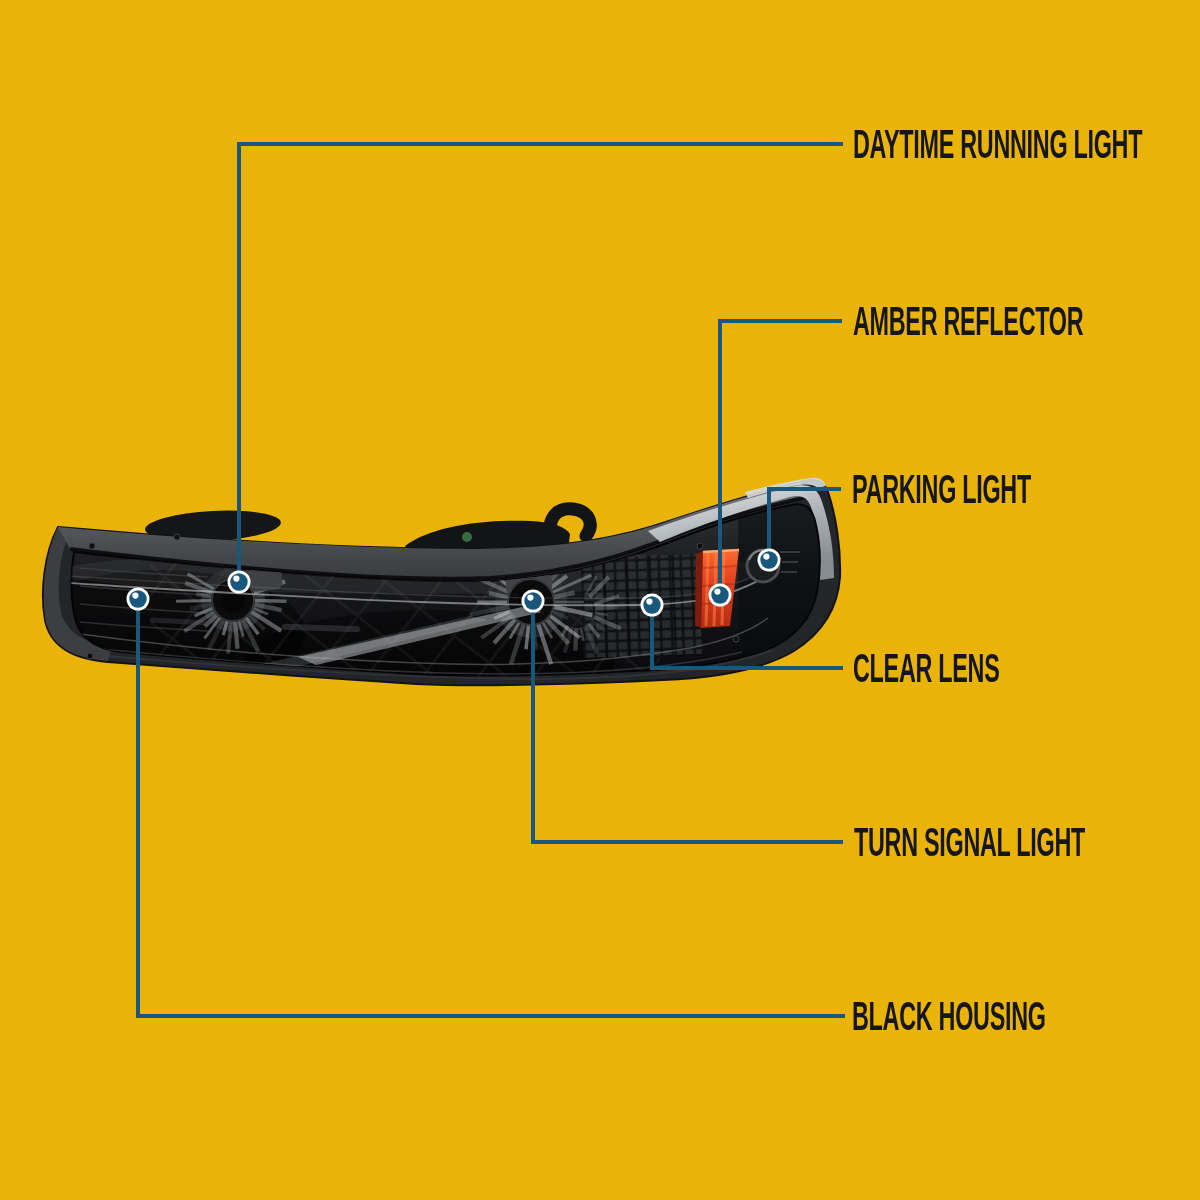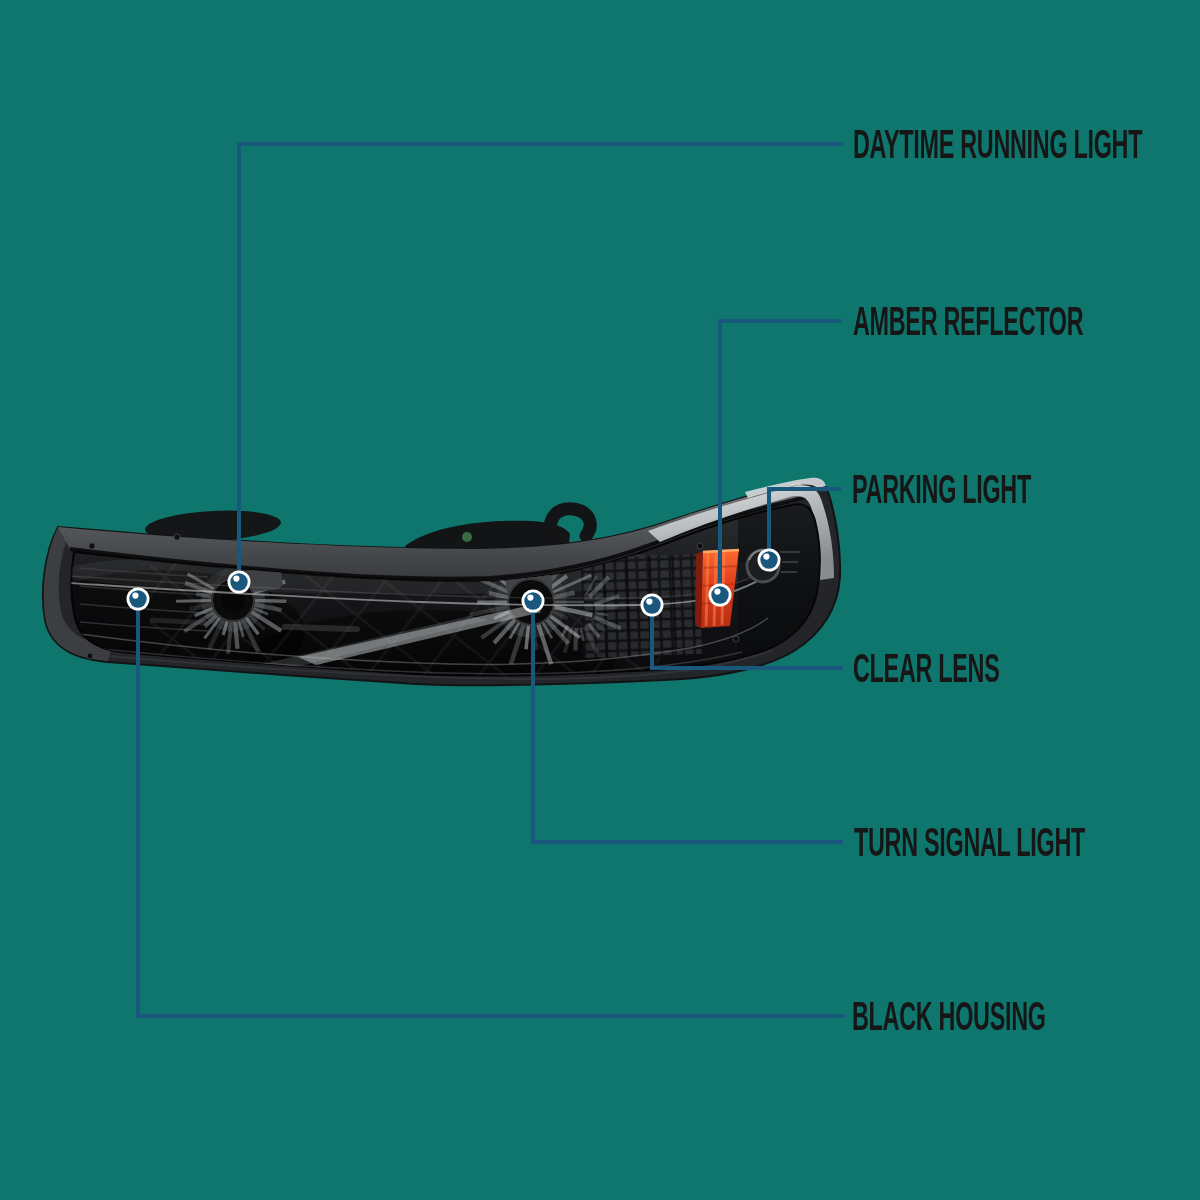--- a/index.html
+++ b/index.html
@@ -1,17 +1,17 @@
 <!DOCTYPE html>
 <html><head>
 <meta charset="utf-8">
 <style>
   html,body{margin:0;padding:0;background:#ffffff;}
   .canvas{
-    position:relative;width:1200px;height:1200px;background:#0f766e;
+    position:relative;width:1200px;height:1200px;background:#eab308;
     overflow:hidden;font-family:"Liberation Sans",sans-serif;
   }
   #scene{position:absolute;left:0;top:0;}
   .callout-label{
     position:absolute;height:42px;line-height:42px;
     font-size:41px;font-weight:700;color:#161616;
     transform:scaleX(0.57);transform-origin:left center;
     white-space:nowrap;letter-spacing:-0.5px;
   }
 </style>

